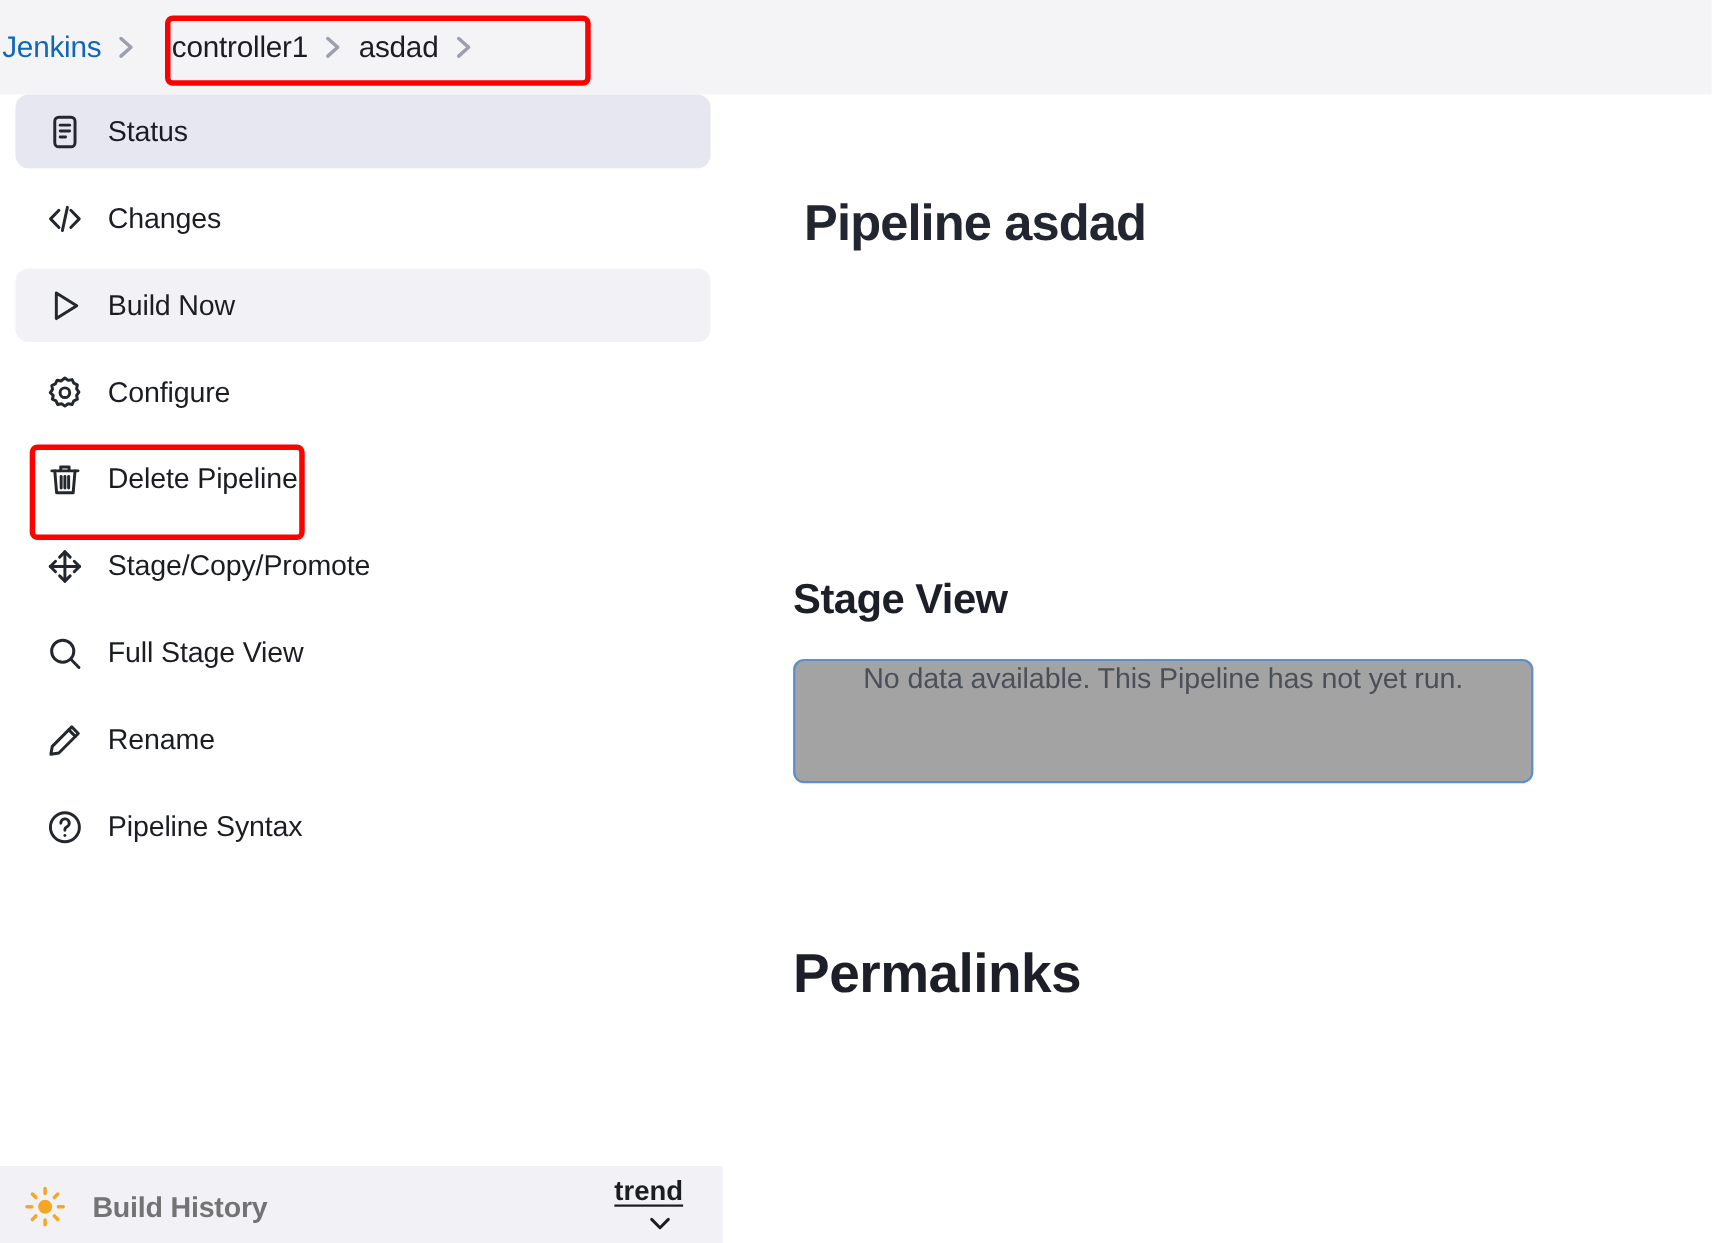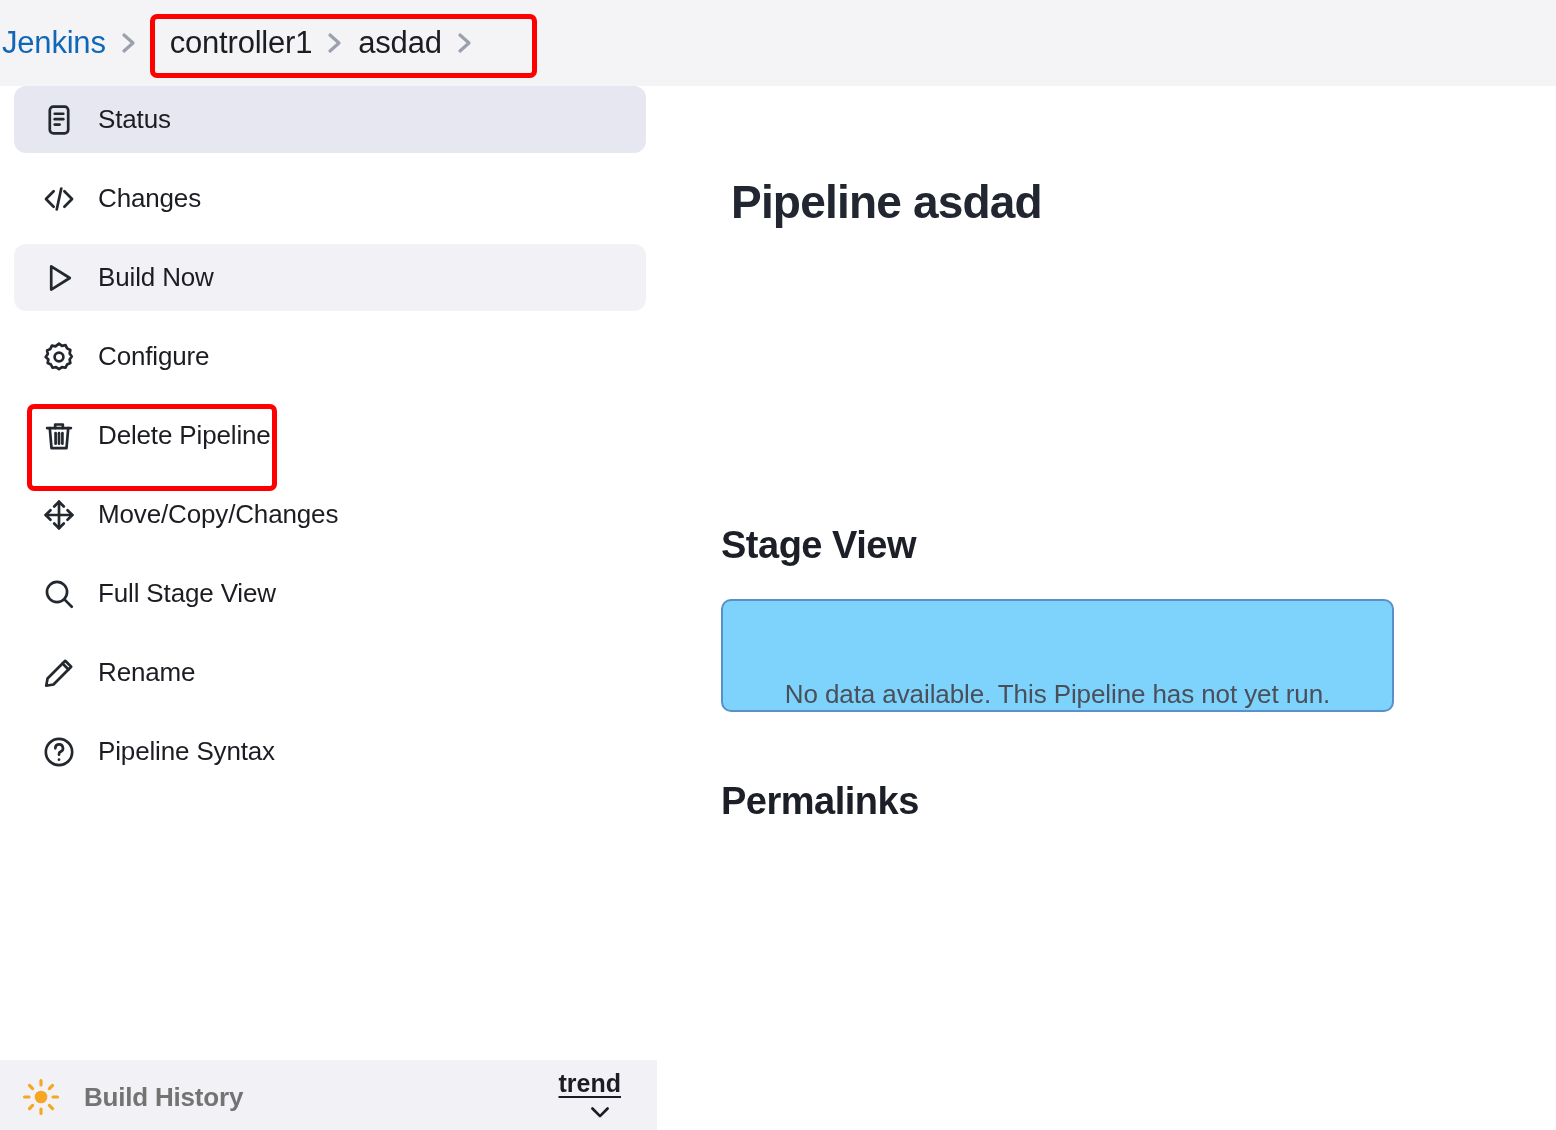--- a/index.html
+++ b/index.html
@@ -20,21 +20,21 @@
   }
   #breadcrumb {
     position: absolute;
     left: 0; top: 0;
     height: 86px;
     display: flex;
     align-items: center;
     padding-left: 2px;
   }
   .crumb {
-    font-size: 31px;
+    font-size: 27px;
     color: #1b1d22;
     letter-spacing: -0.2px;
     white-space: nowrap;
     padding: 0 0px;
   }
   .crumb.link { color: #1067b8; }
   .crumb-sep {
     width: 46px;
     display: flex;
     align-items: center;
@@ -145,36 +145,36 @@
     left: 61px; top: 406px;
     font-size: 38px;
     font-weight: bold;
     color: #1c1f27;
     letter-spacing: -0.5px;
   }
   #stage-view-empty {
     position: absolute;
     left: 61px; top: 513px;
     width: 673px; height: 113px;
-    background: #7dd3fc;
+    background: #a3a3a3;
     border: 2px solid #5a8fc7;
     border-radius: 10px;
     display: flex;
-    align-items: flex-end;
+    align-items: flex-start;
     justify-content: center;
   }
   #stage-view-empty-text {
     font-size: 26px;
     color: #4a4f59;
     letter-spacing: -0.1px;
   }
   #permalinks-title {
     position: absolute;
-    left: 61px; top: 662px;
-    font-size: 38px;
+    left: 61px; top: 728px;
+    font-size: 50px;
     font-weight: bold;
     color: #1c1f27;
     letter-spacing: -0.5px;
   }
 </style>
 </head>
 <body>
 
 <div id="header-bar">
   <div id="breadcrumb">
@@ -265,21 +265,21 @@
     <span class="nav-icon">
       <svg width="34" height="34" viewBox="0 0 24 24" fill="none" stroke="currentColor" stroke-width="1.9" stroke-linecap="round" stroke-linejoin="round">
         <line x1="12" y1="2.6" x2="12" y2="21.4"></line>
           <line x1="2.6" y1="12" x2="21.4" y2="12"></line>
         <polyline points="8.6,6 12,2.6 15.4,6"></polyline>
           <polyline points="8.6,18 12,21.4 15.4,18"></polyline>
         <polyline points="6,8.6 2.6,12 6,15.4"></polyline>
           <polyline points="18,8.6 21.4,12 18,15.4"></polyline>
       </svg>
     </span>
-    <span class="nav-label">Move/Copy/Changes</span>
+    <span class="nav-label">Stage/Copy/Promote</span>
   </div>
 
   <div class="nav-item">
     <span class="nav-icon">
       <svg width="34" height="34" viewBox="0 0 24 24" fill="none" stroke="currentColor" stroke-width="1.9" stroke-linecap="round" stroke-linejoin="round">
         <circle cx="10.6" cy="10.6" r="7.1"></circle>
           <line x1="15.8" y1="15.8" x2="21" y2="21"></line>
       </svg>
     </span>
     <span class="nav-label">Full Stage View</span>

